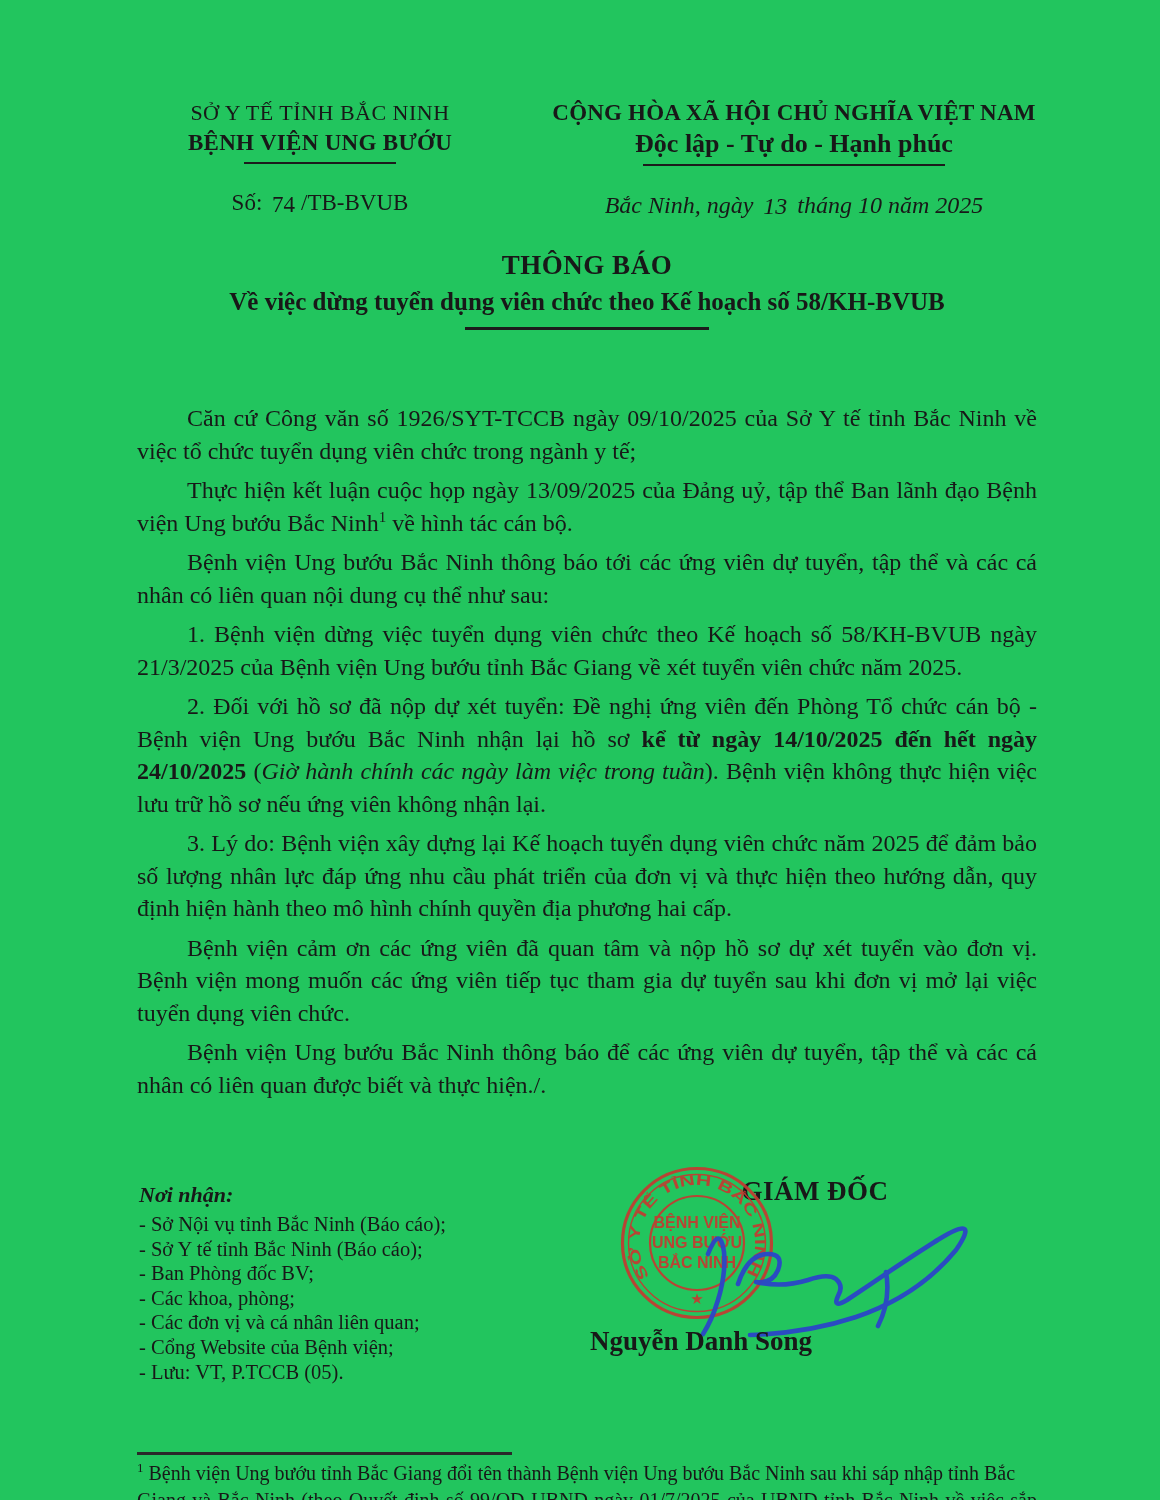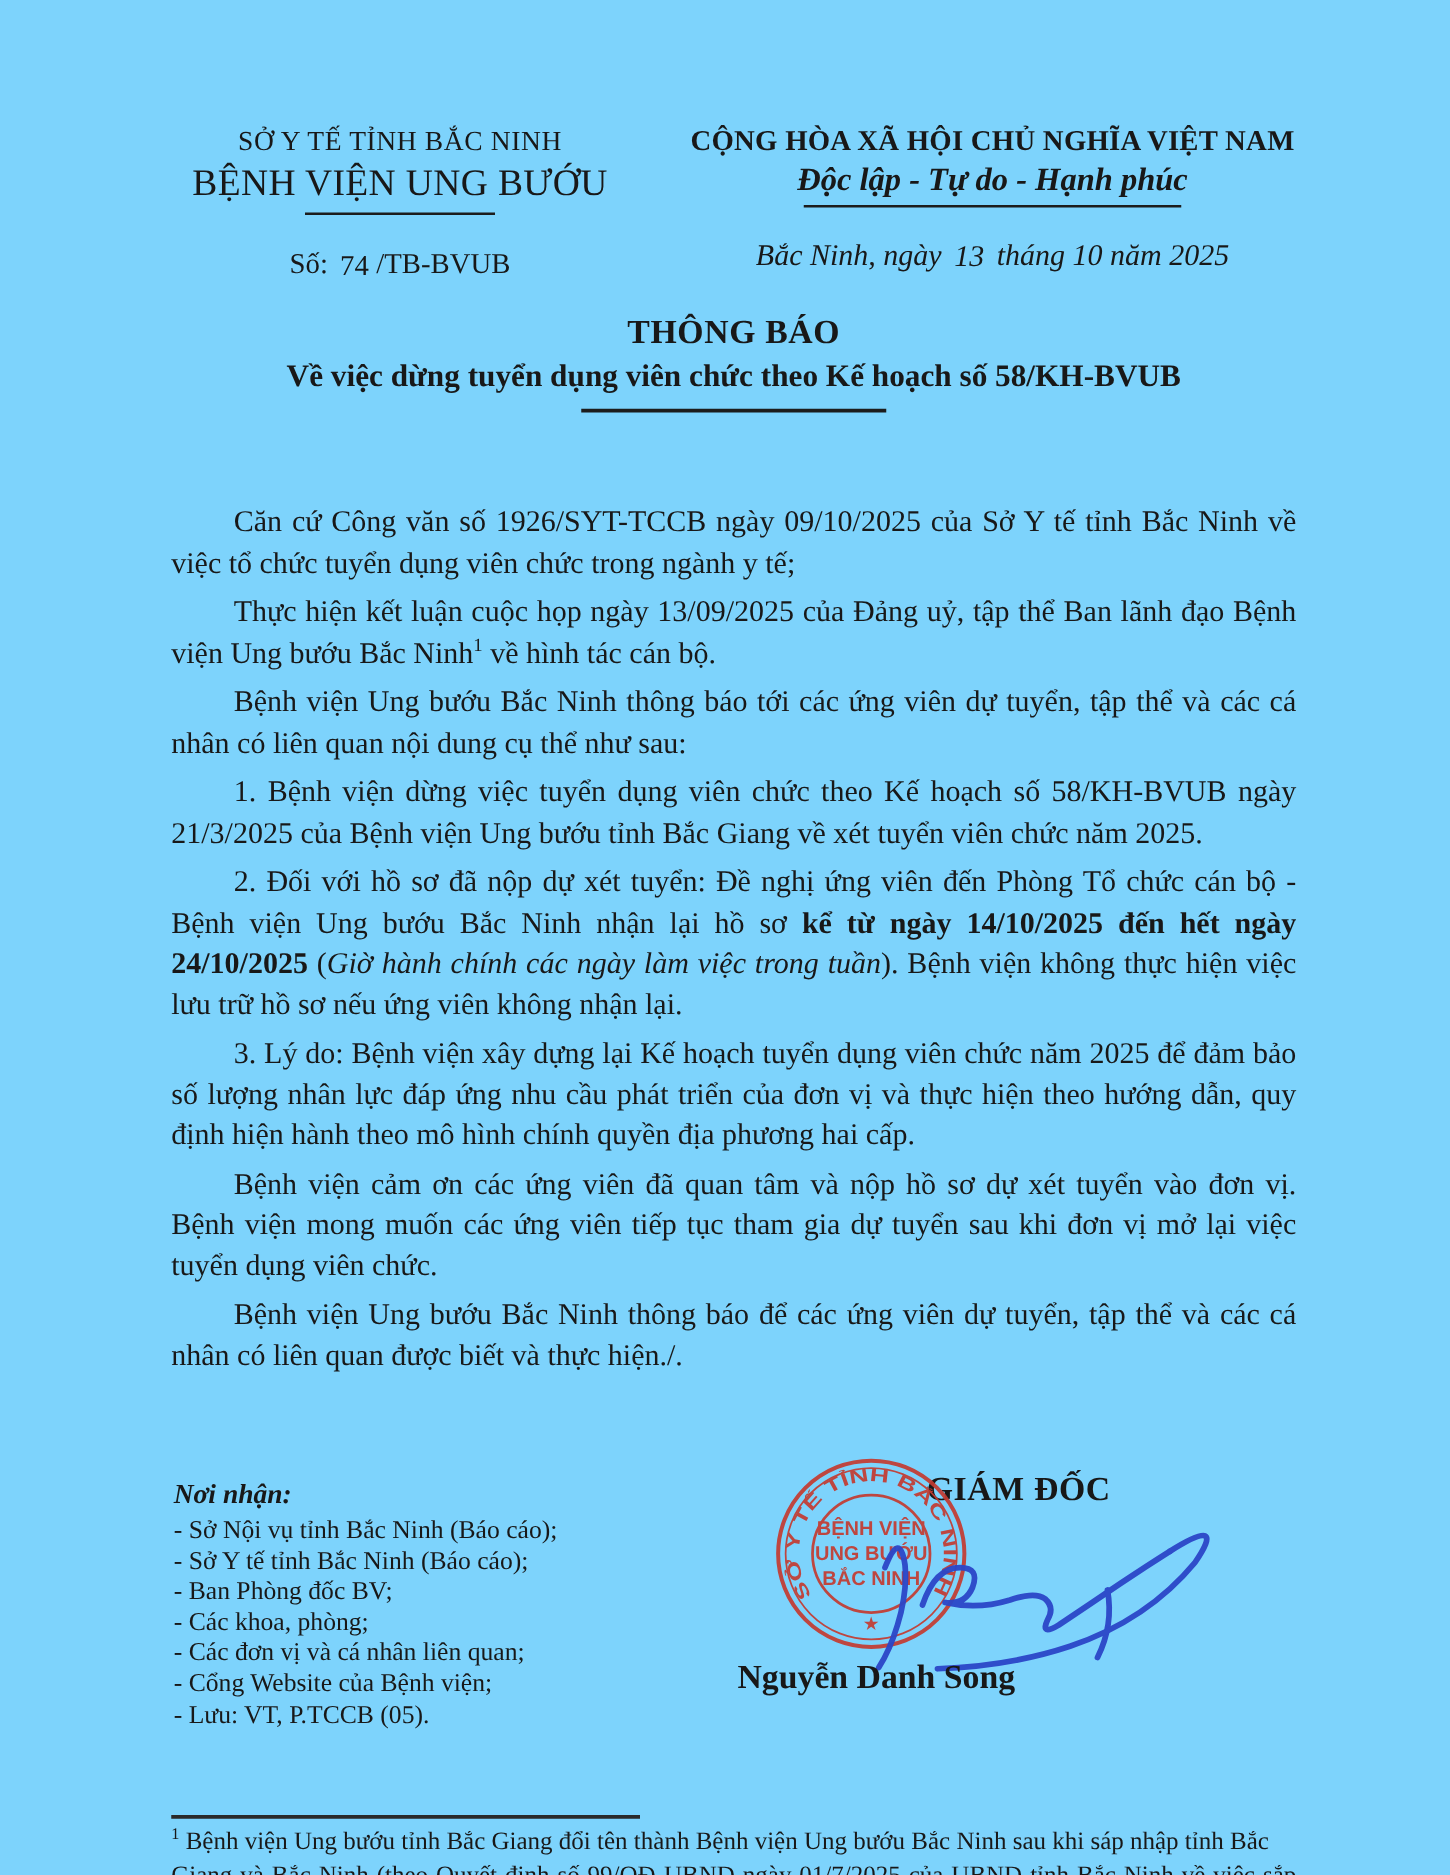--- a/index.html
+++ b/index.html
@@ -1,30 +1,30 @@
 <!DOCTYPE html>
 <html><head>
 <meta charset="utf-8">
 <style>
   html,body{margin:0;padding:0;background:#e8e8e8;}
   .page{
-    position:relative;width:1160px;height:1500px;background:#7dd3fc;
+    position:relative;width:1160px;height:1500px;background:#22c55e;
     margin:0 auto;overflow:hidden;color:#181818;
     font-family:"Liberation Serif","DejaVu Serif",serif;
   }
   
   .hdr-left{position:absolute;left:140px;top:100px;width:360px;text-align:center;}
   .hdr-left .l1{font-size:22px;letter-spacing:.5px;}
-  .hdr-left .l2{font-size:30px;font-weight:normal;margin-top:4px;letter-spacing:.3px;}
+  .hdr-left .l2{font-size:23px;font-weight:bold;margin-top:4px;letter-spacing:.3px;}
   .hdr-left .rule{width:152px;border-top:2px solid #1c1c1c;margin:6px auto 0;}
   .doc-no{margin-top:26px;font-size:23px;}
   .doc-no .num{display:inline-block;transform:translateY(2px);padding:0 6px 0 4px;}
   .hdr-right{position:absolute;left:528px;top:100px;width:532px;text-align:center;}
   .hdr-right .l1{font-size:23px;font-weight:bold;letter-spacing:.2px;}
-  .hdr-right .l2{font-size:26px;font-weight:bold;margin-top:3px;font-style:italic;}
+  .hdr-right .l2{font-size:26px;font-weight:bold;margin-top:3px;}
   .hdr-right .rule{width:302px;border-top:2px solid #1c1c1c;margin:5px auto 0;}
   .dateline{margin-top:26px;font-size:24px;font-style:italic;}
   .dateline .num{display:inline-block;transform:translateY(1px);padding:0 4px;}
   
   .title-block{position:absolute;left:137px;top:250px;width:900px;text-align:center;}
   .title-block .t1{font-size:27px;font-weight:bold;letter-spacing:.5px;}
   .title-block .t2{font-size:25px;font-weight:bold;line-height:34px;margin-top:4px;}
   .title-block .rule{width:244px;border-top:3px solid #1c1c1c;margin:8px auto 0;}
   
   .body-block{position:absolute;left:137px;top:402px;width:900px;}

